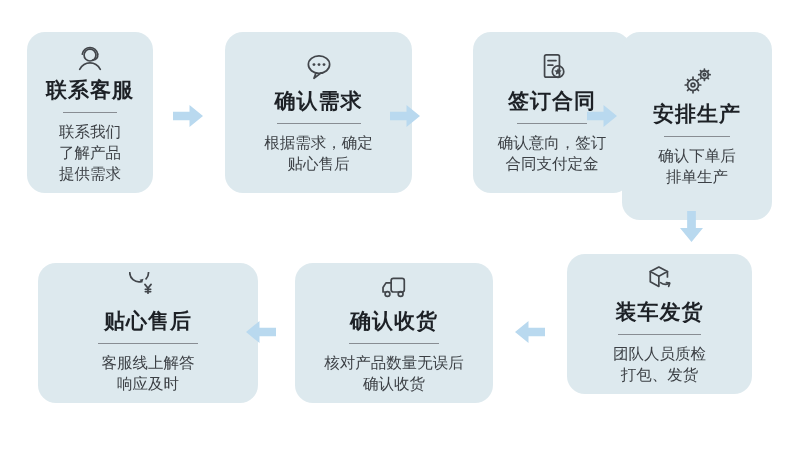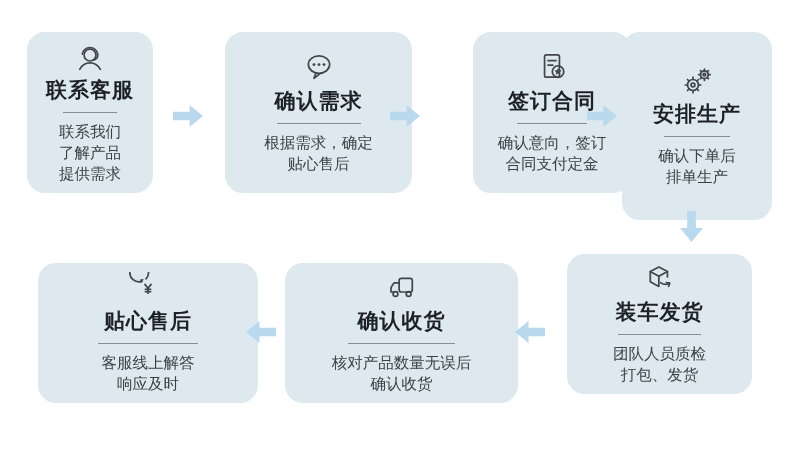--- a/index.html
+++ b/index.html
@@ -10,21 +10,21 @@
   .card{
     position:absolute;background:#dde9ee;border-radius:18px;
     display:flex;flex-direction:column;align-items:center;justify-content:center;
     box-sizing:border-box;padding:8px 6px;
   }
   .c1{left:27px;top:32px;width:126px;height:161px;}
   .c2{left:225px;top:32px;width:187px;height:161px;}
   .c3{left:425px;top:32px;width:158px;height:161px;margin-left:48px;}
   .c4{left:622px;top:32px;width:150px;height:188px;}
   .c5{left:567px;top:254px;width:185px;height:140px;}
-  .c6{left:285px;top:263px;width:233px;height:140px;}
+  .c6{left:295px;top:263px;width:198px;height:140px;}
   .c7{left:38px;top:263px;width:220px;height:140px;}
   .icon{flex:0 0 auto;margin-bottom:4px;}
   .icon svg{display:block;}
   .title{
     font-size:21px;font-weight:bold;color:#1d2126;line-height:26px;
     letter-spacing:1px;white-space:nowrap;
   }
   .divider{width:48%;height:0;border-bottom:1px solid #888d93;margin:9px 0 8px 0;}
   .lines{text-align:center;}
   .line{font-size:15.5px;color:#3c4045;line-height:21px;white-space:nowrap;}

